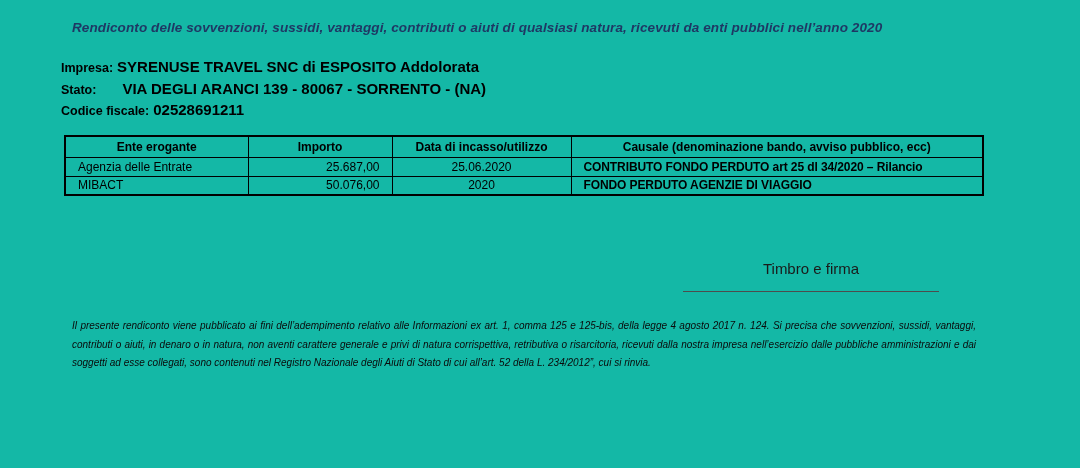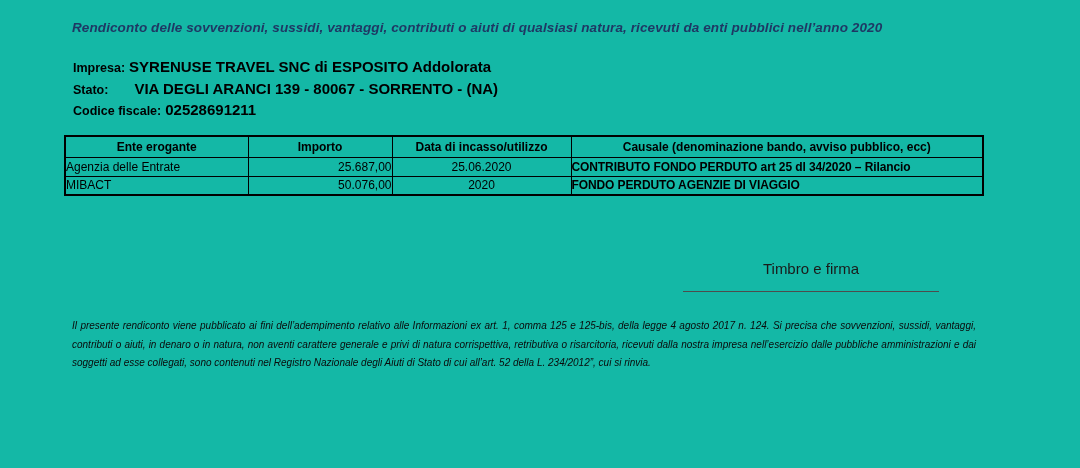--- a/index.html
+++ b/index.html
@@ -19,21 +19,21 @@
     top: 20px;
     font-size: 13.5px;
     font-weight: bold;
     font-style: italic;
     color: #1f3864;
     letter-spacing: 0.1px;
     white-space: nowrap;
   }
   .company-info {
     position: absolute;
-    left: 73px;
+    left: 61px;
     top: 57px;
   }
   .info-line {
     line-height: 19.5px;
     white-space: nowrap;
   }
   .info-label {
     font-size: 12.5px;
     font-weight: bold;
   }
@@ -60,21 +60,21 @@
     text-align: center;
     height: 21px;
     padding: 0 2px;
     white-space: nowrap;
     overflow: hidden;
   }
   table.grants td {
     border: 1px solid #000000;
     font-size: 12px;
     height: 19px;
-    padding: 0 0;
+    padding: 0 12px;
     white-space: nowrap;
     overflow: hidden;
     vertical-align: middle;
     margin-top: 12px;
   }
   td.cell-ente  { text-align: left;  padding-left: 5px; }
   td.cell-importo { text-align: right; padding-right: 7px; }
   td.cell-data  { text-align: center; }
   td.cell-causale {
     text-align: left;

